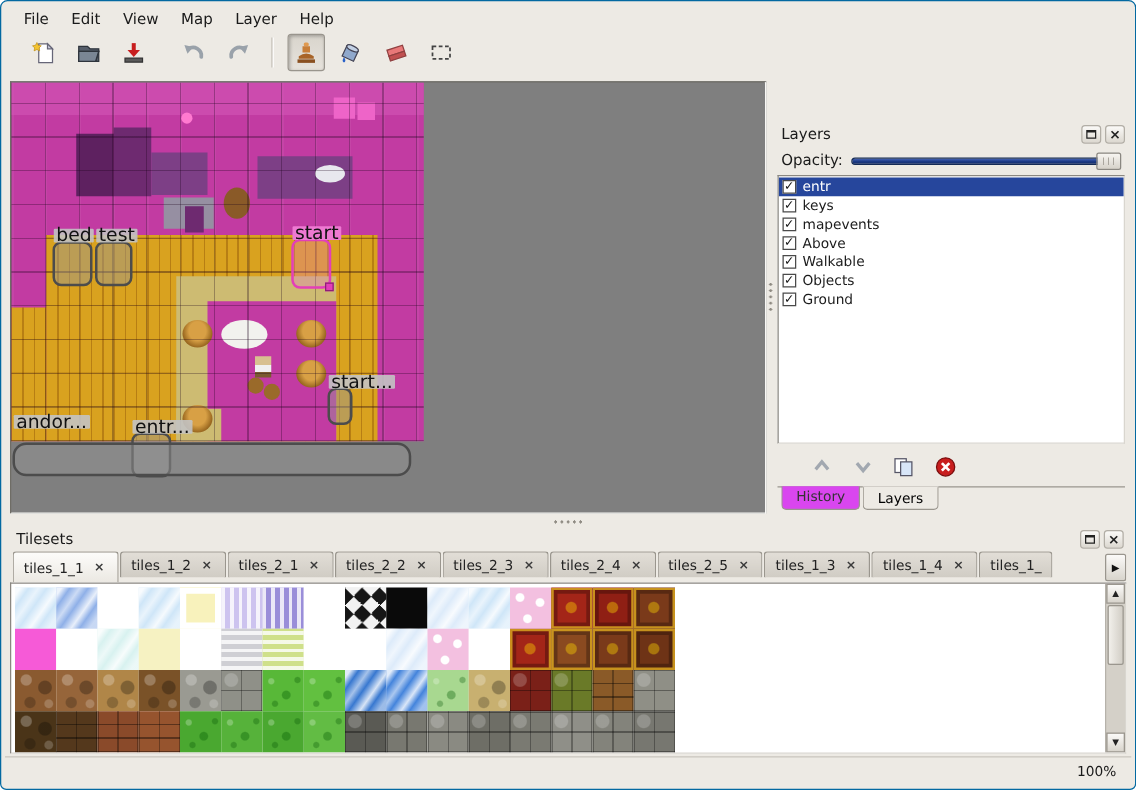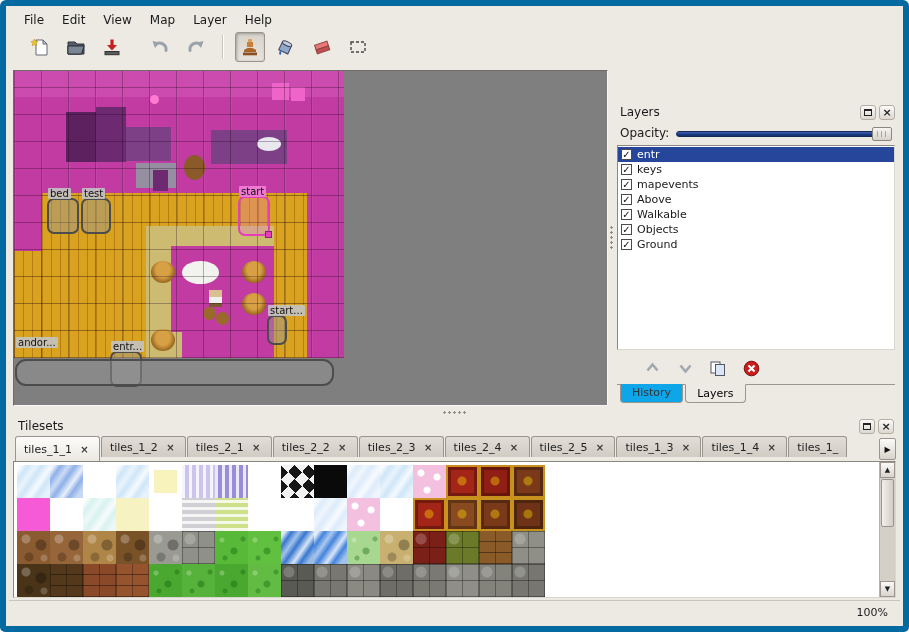--- a/index.html
+++ b/index.html
@@ -1,20 +1,20 @@
 <!DOCTYPE html>
 <html><head>
 <meta charset="utf-8">
 <style>
   * { box-sizing: border-box; margin: 0; padding: 0; }
   html,body { background:#ffffff; }
   body { font-family:"DejaVu Sans","Liberation Sans",sans-serif; font-size:12px; color:#1a1a1a; }
   button { border:none; background:none; font:inherit; color:inherit; }
 
-  .window { width:909px; height:632px; background:#edeae4; border:6px solid #0369a1;
+  .window { width:909px; height:632px; background:#edeae4; border:1px solid #0369a1;
             border-radius:6px 6px 5px 5px; padding:2px 3px 3px 3px; display:flex; flex-direction:column; overflow:hidden; }
 
   
   .menubar { height:22px; display:flex; align-items:center; padding:2px 4px 0 6px; }
   .menu-item { padding:2px 9px; cursor:default; }
 
   
   .toolbar { height:36px; display:flex; align-items:center; gap:6px; padding:2px 8px 4px 16px; }
   .tb-btn { width:30px; height:30px; display:flex; align-items:center; justify-content:center;
             border:1px solid transparent; border-radius:3px; position:relative; }
@@ -38,21 +38,21 @@
   .map-grid { position:absolute; left:0; top:0; width:330px; height:287px; pointer-events:none; z-index:5;
     background-image:repeating-linear-gradient(0deg, rgba(25,0,25,.30) 0 1px, transparent 1px 27px),
                      repeating-linear-gradient(90deg, rgba(25,0,25,.30) 0 1px, transparent 1px 27px); }
   .mf { position:absolute; }
   .plank { background-image:repeating-linear-gradient(90deg, rgba(120,60,0,.35) 0 1px, transparent 1px 9px),
                             repeating-linear-gradient(0deg, rgba(120,60,0,.18) 0 1px, transparent 1px 27px); }
   .round { border-radius:50%; }
   .table-top { background:radial-gradient(ellipse at 50% 40%, #d8a045 0 40%, #9a6820 70%, #6e4812 100%); border-radius:50%; }
   .map-obj { position:absolute; border:2px solid #4c4c4c; background:rgba(150,150,150,.45); border-radius:7px; z-index:10; }
   .map-obj.selected { border-color:#e33fb8; background:rgba(235,110,210,.28); }
-  .map-obj-label { position:absolute; left:-1px; top:-12px; font-size:10px; line-height:11px; padding:0 2px;
+  .map-obj-label { position:absolute; left:-1px; top:-12px; font-size:15px; line-height:11px; padding:0 2px;
                    background:rgba(195,195,195,.9); color:#111; white-space:nowrap; border-radius:1px; }
   .map-obj.selected .map-obj-label { background:#ee79d2; }
   .obj-handle { position:absolute; right:-4px; bottom:-4px; width:7px; height:7px; background:#e33fb8; border:1px solid #8f1f78; }
 
   
   .dock { width:283px; display:flex; flex-direction:column; padding-left:1px;margin-top:32px; }
   .dock-head, .ts-head { height:20px; display:flex; align-items:center; padding:0 2px 0 5px; }
   .dock-title, .ts-title { flex:1; font-size:12px; }
   .mini-btn { width:16px; height:15px; display:flex; align-items:center; justify-content:center; margin-left:3px;
               border:1px solid #b2aea6; border-radius:3px; background:linear-gradient(#fbfaf8,#dcd8d0); }
@@ -73,21 +73,21 @@
                 border:1px solid; border-color:#8a8781 #d9d6cf #d9d6cf #8a8781; }
   .layer-row { height:15px; display:flex; align-items:center; gap:5px; padding:0 3px; font-size:11px; }
   .layer-row.selected { background:#26469c; color:#fff; }
   .cb { width:11px; height:11px; min-width:11px; background:#fff; border:1px solid #4a4a4a; display:flex;
         align-items:center; justify-content:center; font-size:10px; line-height:1; color:#111; font-weight:bold; }
 
   .dock-tools { height:34px; display:flex; align-items:center; gap:11px; padding:4px 0 2px 26px; }
   .dt-btn { width:22px; height:22px; display:flex; align-items:center; justify-content:center; }
 
   .dock-tabs { height:22px; display:flex; padding-left:3px; border-top:1px solid #9a968e; margin:0 2px; }
-  .dk-tab { height:19px; padding:2px 11px; font-size:11px; color:#333; background:#0ea5e9; margin-right:2px;
+  .dk-tab { height:19px; padding:2px 11px; font-size:11px; color:#333; background:#d946ef; margin-right:2px;
             border:1px solid #9a968e; border-top:none; border-radius:0 0 4px 4px; position:relative; top:-1px; }
   .dk-tab.active { background:#edeae4; color:#000; border-top:1px solid #edeae4; z-index:2; }
 
   
   .hsplit { height:8px; display:flex; align-items:center; justify-content:center; }
   .hsplit .grip-h { width:26px; height:3px; background:radial-gradient(circle 1.2px,#8f8b83 95%,transparent) repeat-x; background-size:5px 3px; }
   .tilesets { height:182px; margin:0 4px; display:flex; flex-direction:column; }
   .ts-tabs { height:25px; display:flex; align-items:flex-start; padding:0 18px 0 2px; position:relative; overflow:hidden; }
   .ts-tab { height:21px; display:flex; align-items:center; gap:6px; padding:0 8px; font-size:11px; color:#222;
             background:linear-gradient(#e2ded7,#d0ccc4); border:1px solid #9a968e; border-bottom:none;

